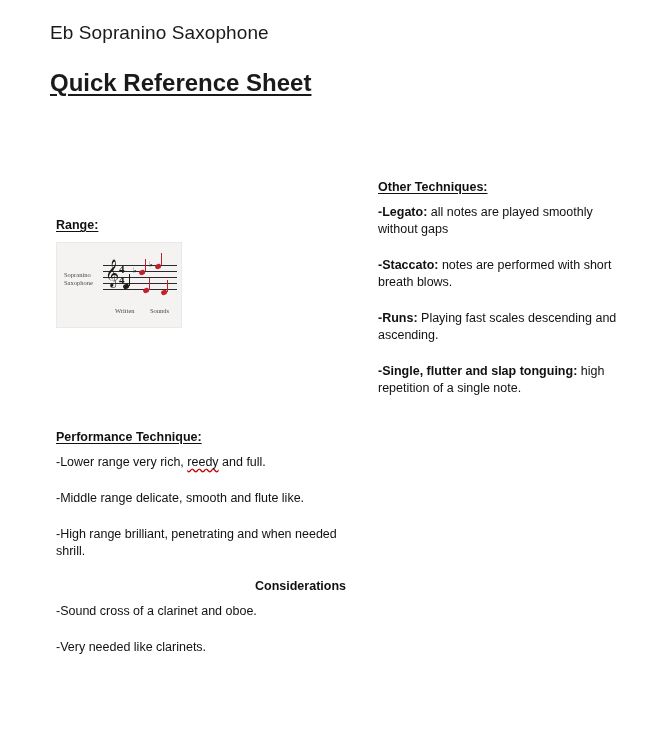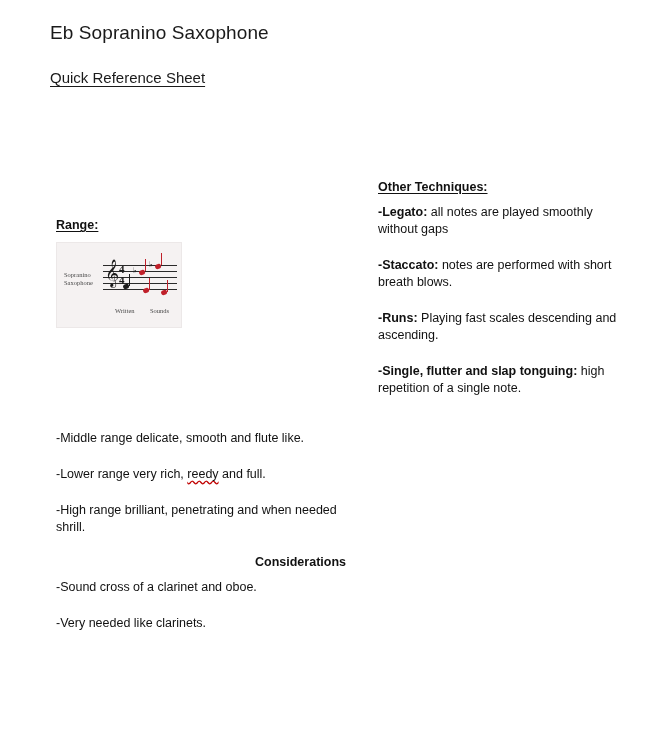--- a/index.html
+++ b/index.html
@@ -27,22 +27,22 @@
     top: 22px;
     font-size: 19px;
     font-weight: normal;
     letter-spacing: 0.1px;
     color: #1a1a1a;
   }
   .doc-subtitle {
     position: absolute;
     left: 50px;
     top: 69px;
-    font-size: 15px;
-    font-weight: normal;
+    font-size: 24px;
+    font-weight: bold;
     color: #1a1a1a;
     text-decoration: underline;
     text-underline-offset: 3px;
   }
 
   
   .col-left {
     position: absolute;
     left: 56px;
     top: 180px;
@@ -216,26 +216,27 @@
 
       <div class="note" style="left:104px; top:47px;"></div>
       <div class="stem" style="left:110px; top:37px;"></div>
 
       <div class="fig-cap written">Written</div>
       <div class="fig-cap sounds">Sounds</div>
     </div>
 
     <div style="height:102px;"></div>
 
+    <div class="sec-head">Performance Technique:</div>
+
+    <div class="para">
+      <span>-Lower range very rich, </span><span class="squiggle">reedy</span><span> and full.</span>
+    </div>
 
     <div class="para">-Middle range delicate, smooth and flute like.</div>
-
-    <div class="para">
-      <span>-Lower range very rich, </span><span class="squiggle">reedy</span><span> and full.</span>
-    </div>
     <div class="para">-High range brilliant, penetrating and when needed shrill.</div>
 
     <div class="sec-head plain">Considerations</div>
     <div class="para">-Sound cross of a clarinet and oboe.</div>
     <div class="para">-Very needed like clarinets.</div>
   </div>
 
   <div class="col-right">
     <div class="sec-head">Other Techniques:</div>
 

